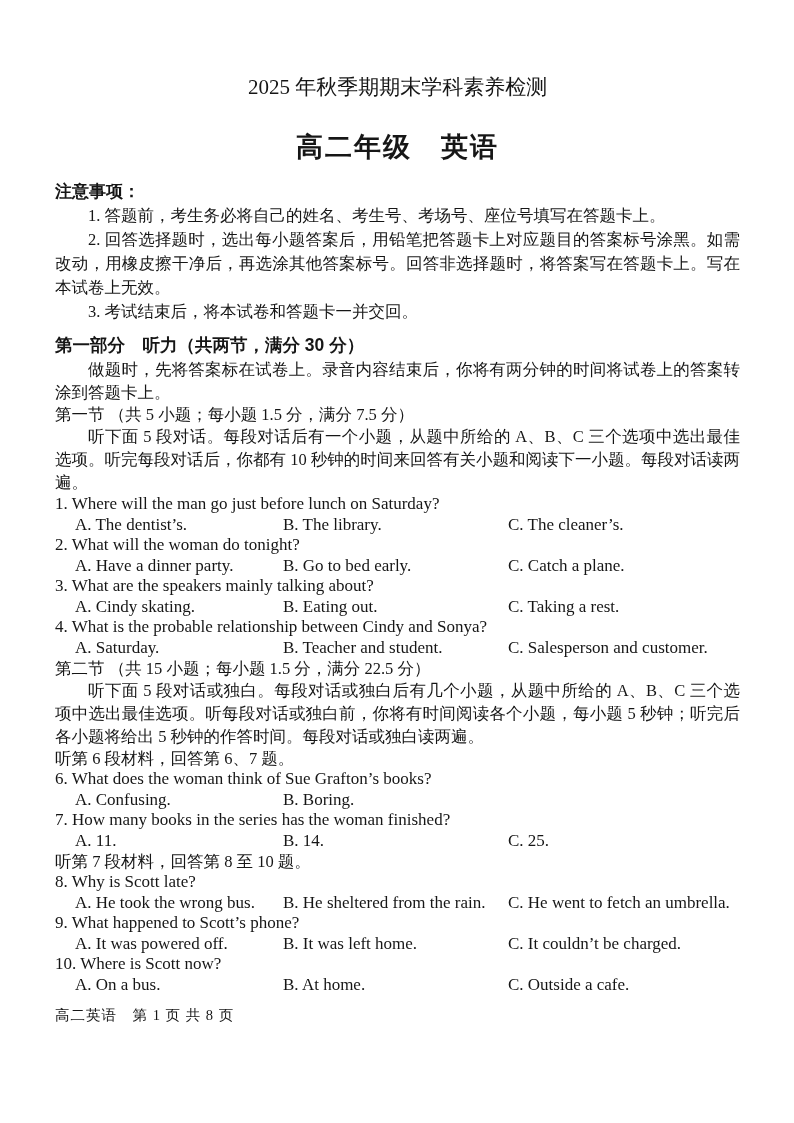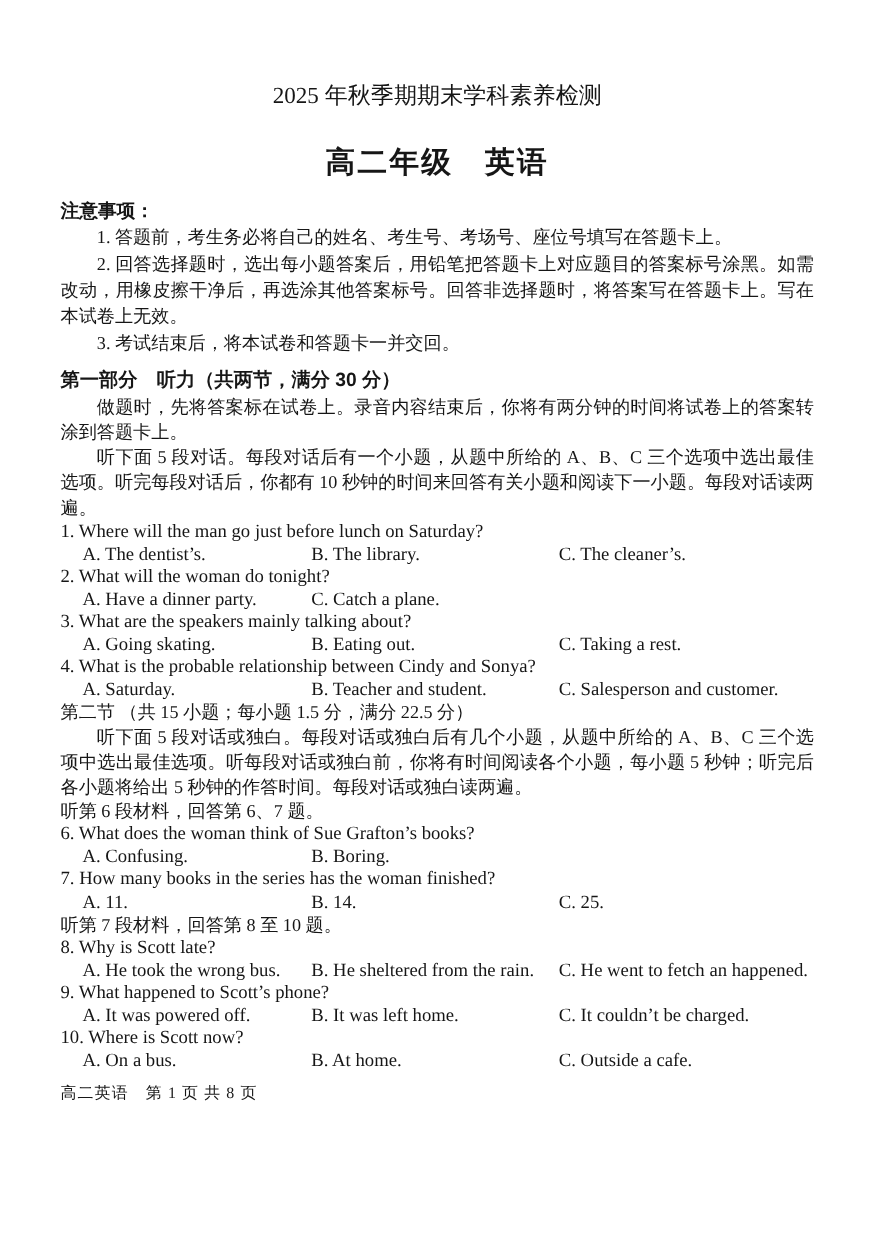--- a/index.html
+++ b/index.html
@@ -61,40 +61,42 @@
     <p class="para indent" style="margin:0">1. 答题前，考生务必将自己的姓名、考生号、考场号、座位号填写在答题卡上。</p>
     <p class="para indent" style="margin:0">2. 回答选择题时，选出每小题答案后，用铅笔把答题卡上对应题目的答案标号涂黑。如需改动，用橡皮擦干净后，再选涂其他答案标号。回答非选择题时，将答案写在答题卡上。写在本试卷上无效。</p>
     <p class="para indent" style="margin:0">3. 考试结束后，将本试卷和答题卡一并交回。</p>
   </div>
 
   <div class="part-heading hei">第一部分　听力（共两节，满分 30 分）</div>
   <p class="para intro indent" style="margin:0">做题时，先将答案标在试卷上。录音内容结束后，你将有两分钟的时间将试卷上的答案转涂到答题卡上。</p>
 
   <div id="listening-sections">
       <section>
+        <div class="section-heading">第一节 （共 5 小题；每小题 1.5 分，满分 7.5 分）</div>
         <p class="para intro indent" style="margin: 0px;">听下面 5 段对话。每段对话后有一个小题，从题中所给的 A、B、C 三个选项中选出最佳选项。听完每段对话后，你都有 10 秒钟的时间来回答有关小题和阅读下一小题。每段对话读两遍。</p>
         <div>
           <div class="q-line">1. Where will the man go just before lunch on Saturday?</div>
           <div class="opt-row">
             <span class="opt-a">A. The dentist’s.</span>
             <span class="opt-b">B. The library.</span>
             <span class="opt-c">C. The cleaner’s.</span>
           </div>
         </div>
         <div>
           <div class="q-line">2. What will the woman do tonight?</div>
           <div class="opt-row">
             <span class="opt-a">A. Have a dinner party.</span>
+            <span class="opt-b">B. Go to bed early.</span>
             <span class="opt-c">C. Catch a plane.</span>
           </div>
         </div>
         <div>
           <div class="q-line">3. What are the speakers mainly talking about?</div>
           <div class="opt-row">
-            <span class="opt-a">A. Going skating.</span>
+            <span class="opt-a">A. Cindy skating.</span>
             <span class="opt-b">B. Eating out.</span>
             <span class="opt-c">C. Taking a rest.</span>
           </div>
         </div>
         <div>
           <div class="q-line">4. What is the probable relationship between Cindy and Sonya?</div>
           <div class="opt-row">
             <span class="opt-a">A. Saturday.</span>
             <span class="opt-b">B. Teacher and student.</span>
             <span class="opt-c">C. Salesperson and customer.</span>
@@ -119,21 +121,21 @@
             <span class="opt-b">B. 14.</span>
             <span class="opt-c">C. 25.</span>
           </div>
         </div>
         <div class="note-line">听第 7 段材料，回答第 8 至 10 题。</div>
         <div>
           <div class="q-line">8. Why is Scott late?</div>
           <div class="opt-row">
             <span class="opt-a">A. He took the wrong bus.</span>
             <span class="opt-b">B. He sheltered from the rain.</span>
-            <span class="opt-c">C. He went to fetch an happened.</span>
+            <span class="opt-c">C. He went to fetch an umbrella.</span>
           </div>
         </div>
         <div>
           <div class="q-line">9. What happened to Scott’s phone?</div>
           <div class="opt-row">
             <span class="opt-a">A. It was powered off.</span>
             <span class="opt-b">B. It was left home.</span>
             <span class="opt-c">C. It couldn’t be charged.</span>
           </div>
         </div>

